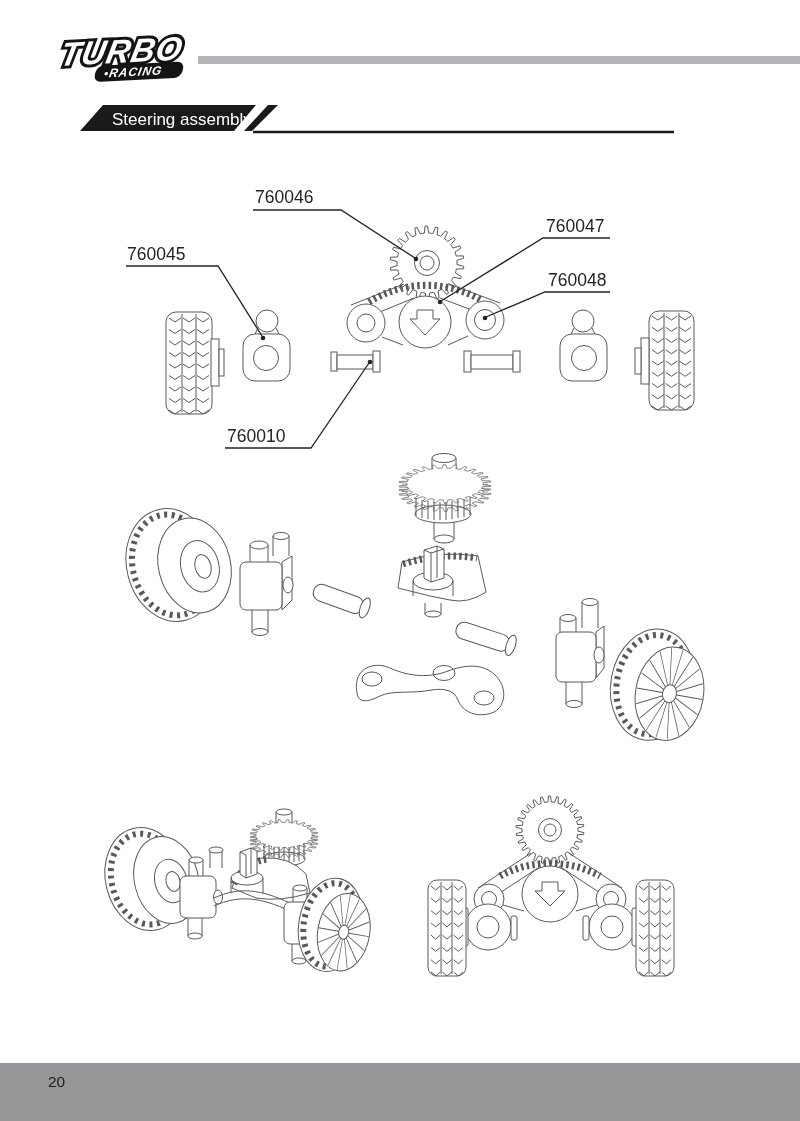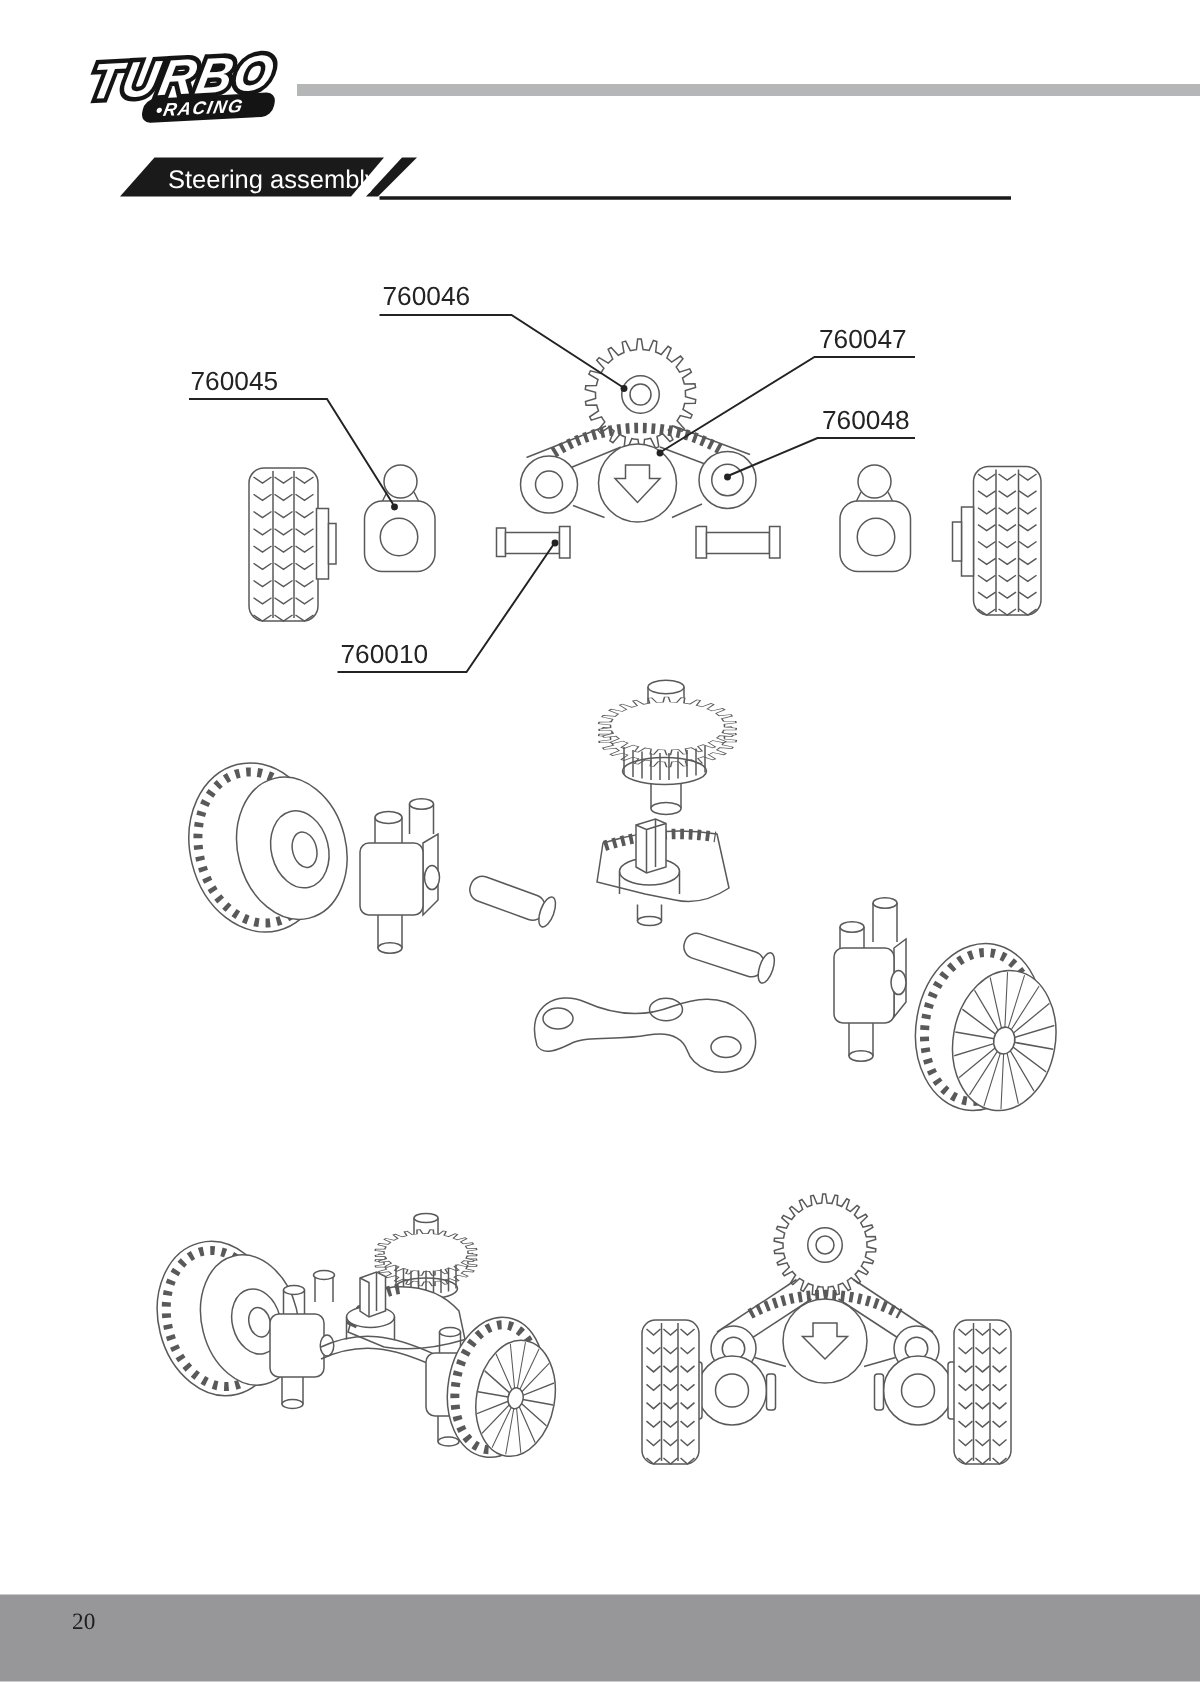--- a/index.html
+++ b/index.html
@@ -22,21 +22,21 @@
   .diagram{left:0;top:0;}
   .ln{stroke:#595959;fill:none;stroke-width:1;}
   .lnf{stroke:#595959;fill:#ffffff;stroke-width:1;}
   .tr{stroke:#595959;fill:none;stroke-width:7;stroke-dasharray:2.5 3.2;}
   .trt{stroke:#595959;fill:none;stroke-width:6;stroke-dasharray:3 4.5;}
   .lead{stroke:#232323;stroke-width:1.3;fill:none;}
   .dot{fill:#232323;}
   .lbl{font-size:17.5px;fill:#232323;}
   
   .footer{left:0;top:1063px;width:800px;height:58px;background:#97979a;}
-  .pagenum{position:absolute;left:48px;top:10px;font-size:15.5px;color:#1e1e1e;font-family:Liberation Serif, serif;}
+  .pagenum{position:absolute;left:48px;top:10px;font-size:15.5px;color:#1e1e1e;}
 </style>
 </head>
 <body>
 
 <div>
 
   <svg class="abs logo" width="180" height="76" viewBox="0 0 180 76">
     <g transform="rotate(-3 90 38)">
       <text class="logo-top" transform="translate(14,46) skewX(-14)">TURBO</text>
       <g transform="translate(52,48) skewX(-14)">

